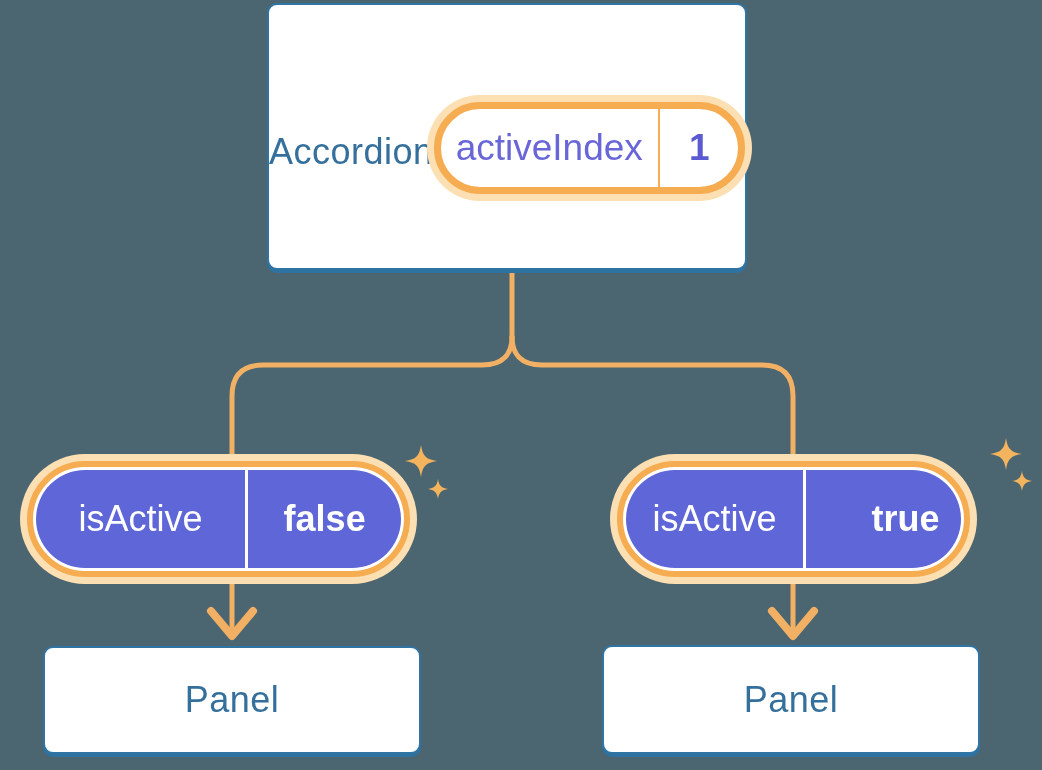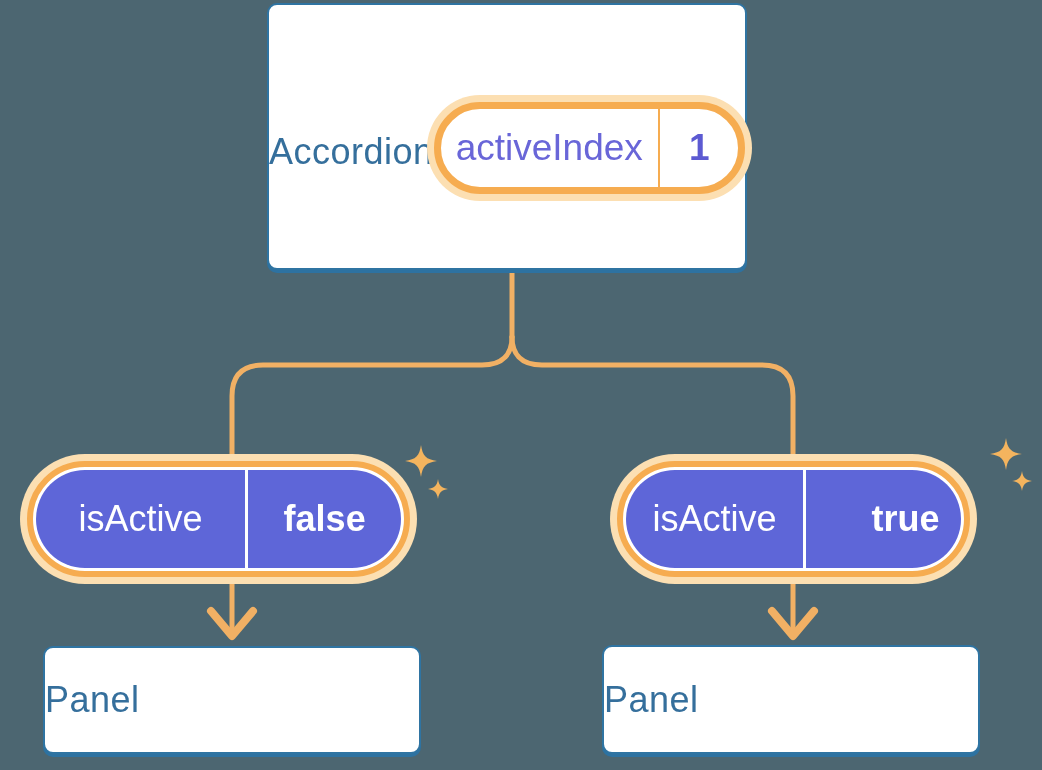--- a/index.html
+++ b/index.html
@@ -34,21 +34,21 @@
 
   .card {
     position: absolute;
     z-index: 2;
     background: var(--white);
     border: 2.5px solid var(--card-border);
     border-radius: 10px;
     box-shadow: 0 3px 0 0 var(--card-shadow);
     display: flex;
     align-items: center;
-    justify-content: flex-start;
+    justify-content: center;
   }
   .card-label {
     font-size: 36px;
     color: var(--card-text);
     letter-spacing: 0.5px;
   }
 
   .accordion-card {
     left: 267px; top: 3px;
     width: 480px; height: 267px;

